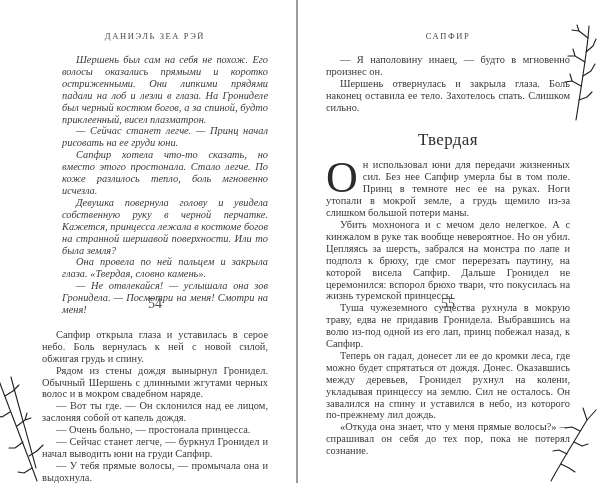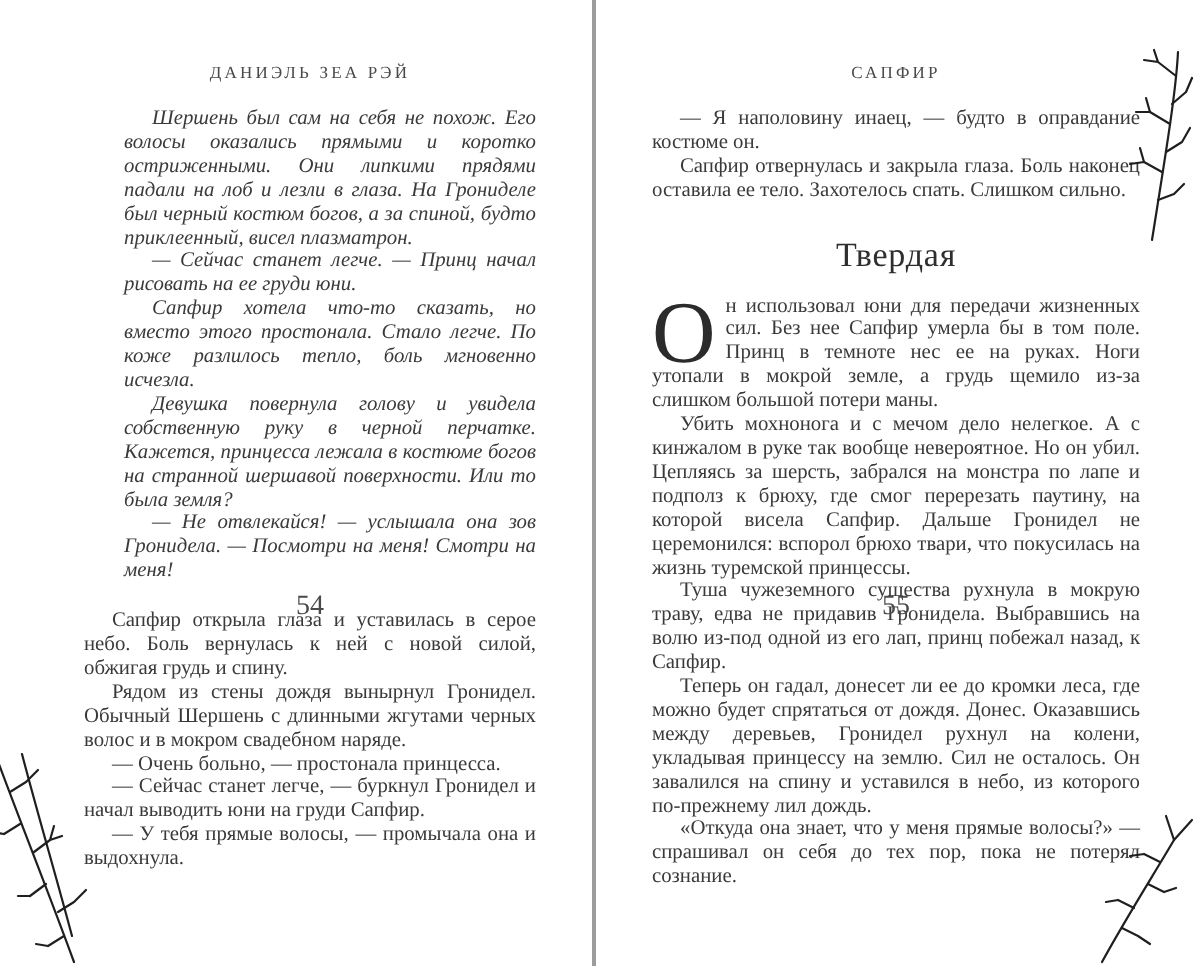--- a/index.html
+++ b/index.html
@@ -45,42 +45,44 @@
 <div class="spread">
 
   <div class="page page-left">
     <div class="running-head">ДАНИЭЛЬ ЗЕА РЭЙ</div>
     <div class="body-text">
       <div class="italic-block">
         <p>Шершень был сам на себя не похож. Его волосы оказались прямыми и коротко остриженными. Они липкими прядями падали на лоб и лезли в глаза. На Грониделе был черный костюм богов, а за спиной, будто приклеенный, висел плазматрон.</p>
         <p>— Сейчас станет легче. — Принц начал рисовать на ее груди юни.</p>
         <p>Сапфир хотела что-то сказать, но вместо этого простонала. Стало легче. По коже разлилось тепло, боль мгновенно исчезла.</p>
         <p>Девушка повернула голову и увидела собственную руку в черной перчатке. Кажется, принцесса лежала в костюме богов на странной шершавой поверхности. Или то была земля?</p>
+        <p>Она провела по ней пальцем и закрыла глаза. «Твердая, словно камень».</p>
         <p>— Не отвлекайся! — услышала она зов Гронидела. — Посмотри на меня! Смотри на меня!</p>
       </div>
       <div class="section-gap"></div>
       <div>
         <p>Сапфир открыла глаза и уставилась в серое небо. Боль вернулась к ней с новой силой, обжигая грудь и спину.</p>
         <p>Рядом из стены дождя вынырнул Гронидел. Обычный Шершень с длинными жгутами черных волос и в мокром свадебном наряде.</p>
+        <p>— Вот ты где. — Он склонился над ее лицом, заслоняя собой от капель дождя.</p>
         <p>— Очень больно, — простонала принцесса.</p>
         <p>— Сейчас станет легче, — буркнул Гронидел и начал выводить юни на груди Сапфир.</p>
         <p>— У тебя прямые волосы, — промычала она и выдохнула.</p>
       </div>
     </div>
     <div class="folio folio-left">54</div>
   </div>
 
   <div class="seam"></div>
 
   <div class="page page-right">
     <div class="running-head">САПФИР</div>
     <div class="body-text">
       <div>
-        <p>— Я наполовину инаец, — будто в оправдание костюме он.</p>
-        <p>Сапфир отвернулась и закрыла глаза. Боль наконец оставила ее тело. Захотелось спать. Слишком сильно.</p>
+        <p>— Я наполовину инаец, — будто в мгновенно произнес он.</p>
+        <p>Шершень отвернулась и закрыла глаза. Боль наконец оставила ее тело. Захотелось спать. Слишком сильно.</p>
       </div>
       <h2 class="chapter-title">Твердая</h2>
       <div>
         <p class="dropcap-para"><span class="dropcap">О</span><span>н использовал юни для передачи жизненных сил. Без нее Сапфир умерла бы в том поле. Принц в темноте нес ее на руках. Ноги утопали в мокрой земле, а грудь щемило из-за слишком большой потери маны.</span></p>
         <p>Убить мохнонога и с мечом дело нелегкое. А с кинжалом в руке так вообще невероятное. Но он убил. Цепляясь за шерсть, забрался на монстра по лапе и подполз к брюху, где смог перерезать паутину, на которой висела Сапфир. Дальше Гронидел не церемонился: вспорол брюхо твари, что покусилась на жизнь туремской принцессы.</p>
         <p>Туша чужеземного существа рухнула в мокрую траву, едва не придавив Гронидела. Выбравшись на волю из-под одной из его лап, принц побежал назад, к Сапфир.</p>
         <p>Теперь он гадал, донесет ли ее до кромки леса, где можно будет спрятаться от дождя. Донес. Оказавшись между деревьев, Гронидел рухнул на колени, укладывая принцессу на землю. Сил не осталось. Он завалился на спину и уставился в небо, из которого по-прежнему лил дождь.</p>
         <p>«Откуда она знает, что у меня прямые волосы?» — спрашивал он себя до тех пор, пока не потерял сознание.</p>
       </div>
     </div>

